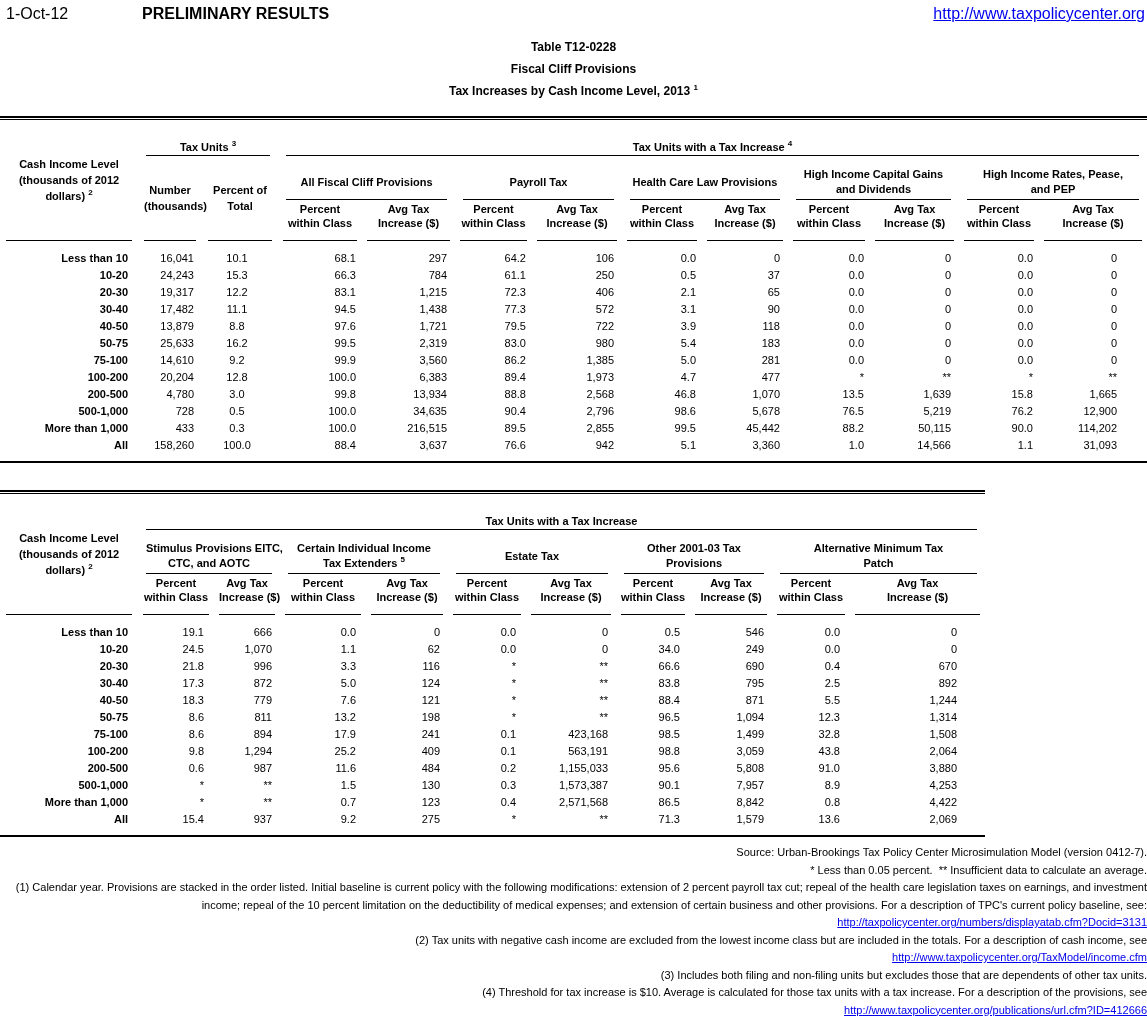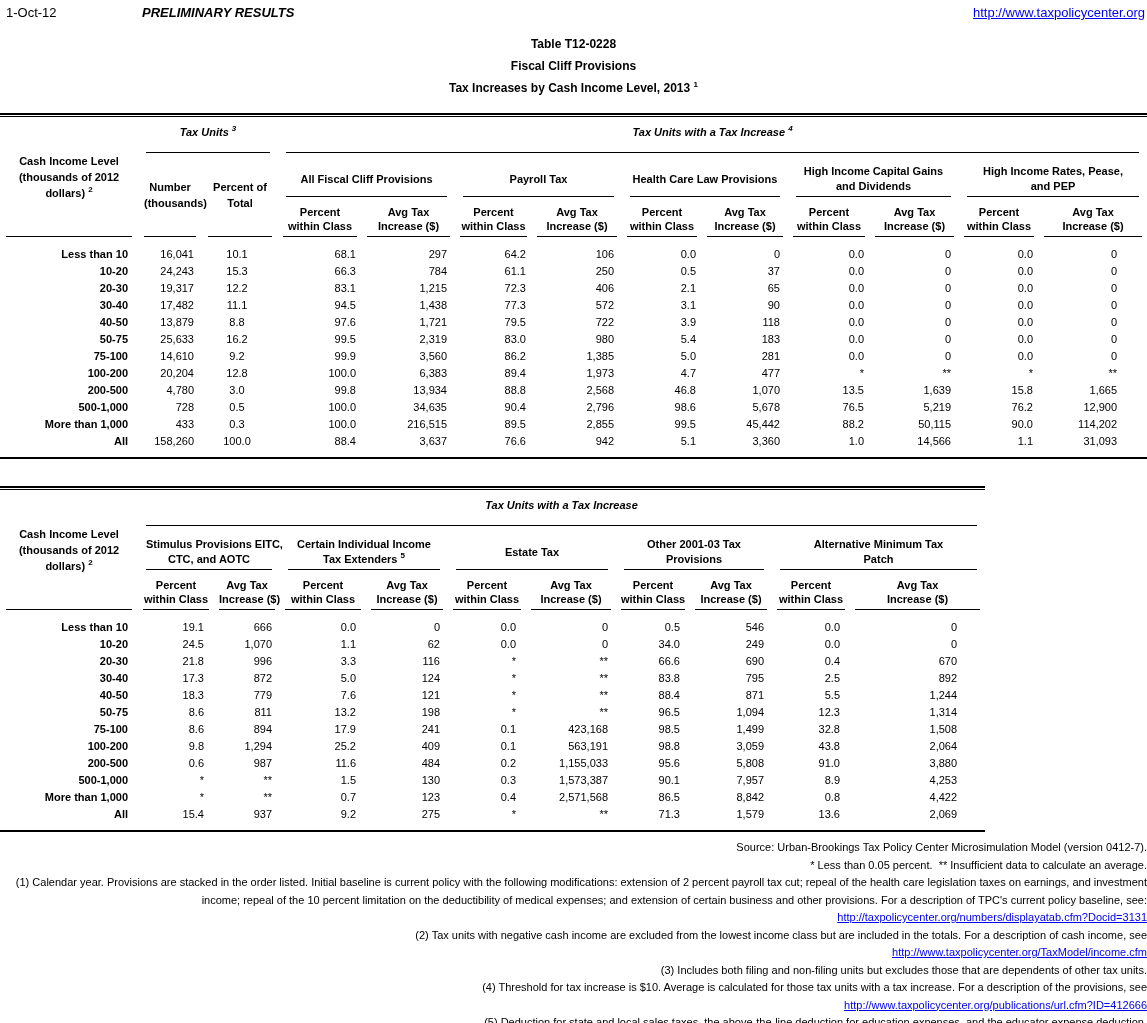--- a/index.html
+++ b/index.html
@@ -1,22 +1,22 @@
 <!DOCTYPE html>
 <html><head>
 <meta charset="utf-8">
 <style>
   * { box-sizing: border-box; }
   html,body { margin:0; padding:0; background:#ffffff; color:#000; }
   body { width:1147px; font-family:"Liberation Sans", sans-serif; }
 
   
-  .topbar { display:flex; align-items:flex-start; padding:5px 2px 0 6px; font-size:13px; }
+  .topbar { display:flex; align-items:flex-start; padding:5px 2px 0 6px; font-size:16px; }
   .topbar .date { width:136px; }
-  .topbar .prelim { font-weight:bold;font-style:italic; }
+  .topbar .prelim { font-weight:bold; }
   .topbar .site { margin-left:auto; }
   a.doclink { color:#0000EE; text-decoration:underline; cursor:pointer; }
 
   
   .titleblock { text-align:center; font-weight:bold; font-size:12px; line-height:22px; margin-top:13px; margin-bottom:14px; }
   sup { font-size:8px; line-height:0; }
 
   
   .rule-double { border-top:2px solid #000; border-bottom:1px solid #000; height:4px; }
   .rule-single { border-top:2px solid #000; height:0; margin-top:7px; }
@@ -33,24 +33,24 @@
   td.lbl { text-align:right; font-weight:bold; padding-right:10px; }
   td.num  { text-align:right; padding-right:8px; }
   td.num2 { text-align:center; padding-right:6px; }
   td.pct  { text-align:right; padding-right:6px; }
   td.avg  { text-align:right; padding-right:8px; }
   #t2 td.pct { padding-right:10px; }
   #t1 tbody td:last-child { padding-right:30px; }
   #t2 tbody td:last-child { padding-right:28px; }
 
   
-  .us  { border-bottom:1.5px solid #000; margin:0 8px; padding-bottom:12px; text-align:center; line-height:15px; white-space:nowrap;font-style:italic; }
+  .us  { border-bottom:1.5px solid #000; margin:0 8px; padding-bottom:0; text-align:center; line-height:15px; white-space:nowrap; }
   .ug  { border-bottom:1.5px solid #000; margin:0 8px; padding-bottom:2px; min-height:32px;
          display:flex; flex-direction:column; justify-content:center; text-align:center; line-height:15px; white-space:nowrap; }
-  .u2  { border-bottom:1.5px solid #000; margin:0 5px; padding:2px 0 3px; text-align:center; line-height:14px; white-space:nowrap; }
+  .u2  { border-bottom:1.5px solid #000; margin:0 5px; padding:2px 0 10px; text-align:center; line-height:14px; white-space:nowrap; }
   .fillv { height:100%; display:flex; flex-direction:column; justify-content:center;
            border-bottom:1.5px solid #000; margin:0 6px; text-align:center; line-height:16px; }
   th.h1cell { height:36px; }
   th.h2cell { height:44px; }
   th.h3cell { height:40px; }
   th.rowhead { height:120px; }
 
   .t1block { margin-top:0; }
   .t2block { width:985px; margin-top:27px; }
 

